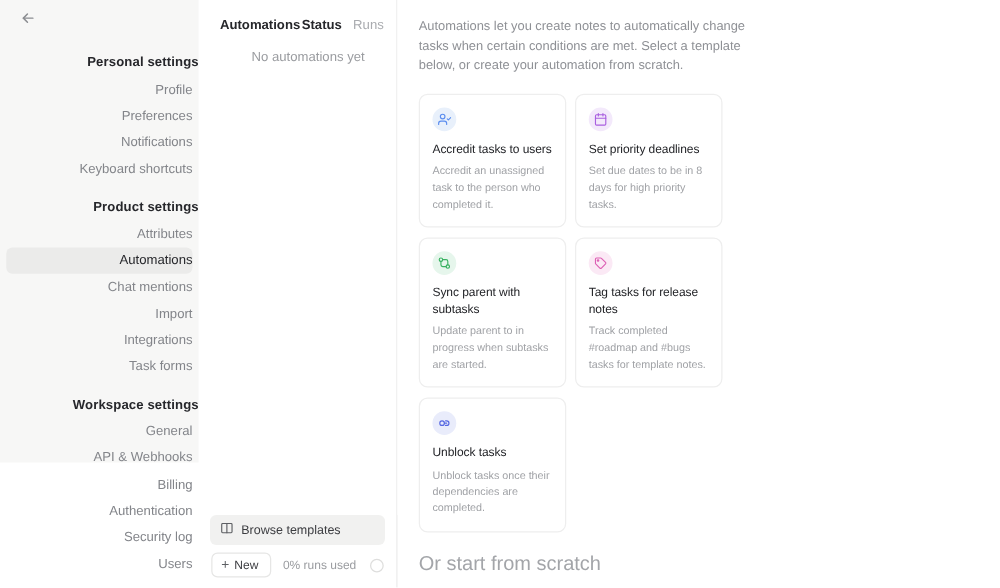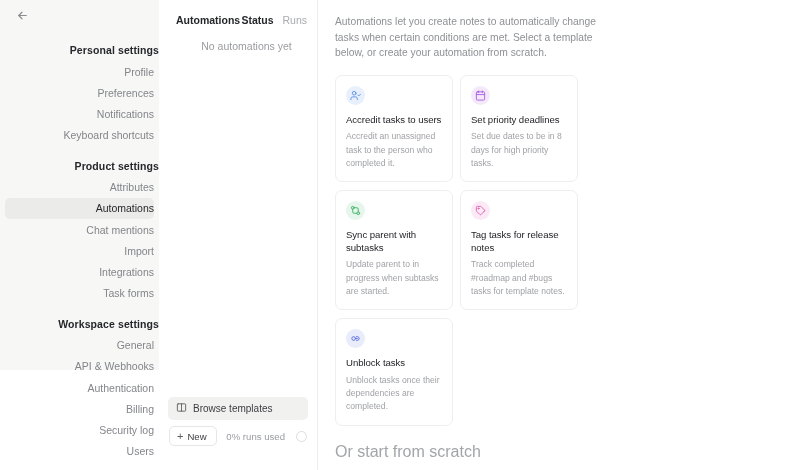--- a/index.html
+++ b/index.html
@@ -188,21 +188,21 @@
     font-size: 16px;
     color: #a3a5a9;
     cursor: pointer;
     display: inline-block;
   }
 
   
   .bottom-bar {
     position: absolute;
     left: 159px;
-    bottom: 16px;
+    bottom: 0;
     width: 159px;
     background: #ffffff;
     border-right: 1px solid #ededed;
     padding: 0 9px 8px 9px;
   }
 
   .browse-btn {
     display: flex;
     align-items: center;
     gap: 6px;
@@ -287,22 +287,22 @@
           <div class="nav-item active">Automations</div>
           <div class="nav-item">Chat mentions</div>
           <div class="nav-item">Import</div>
           <div class="nav-item">Integrations</div>
           <div class="nav-item">Task forms</div>
         </div>
         <div class="nav-section">
           <div class="nav-heading">Workspace settings</div>
           <div class="nav-item">General</div>
           <div class="nav-item">API &amp; Webhooks</div>
+          <div class="nav-item">Billing</div>
           <div class="nav-item">Authentication</div>
-          <div class="nav-item">Billing</div>
           <div class="nav-item">Security log</div>
           <div class="nav-item">Users</div>
         </div>
       </div>
   </aside>
 
   <section class="mid-col">
     <div class="mid-header">
       <div class="mid-title">Automations</div>
       <div class="mid-tab">Status</div>

